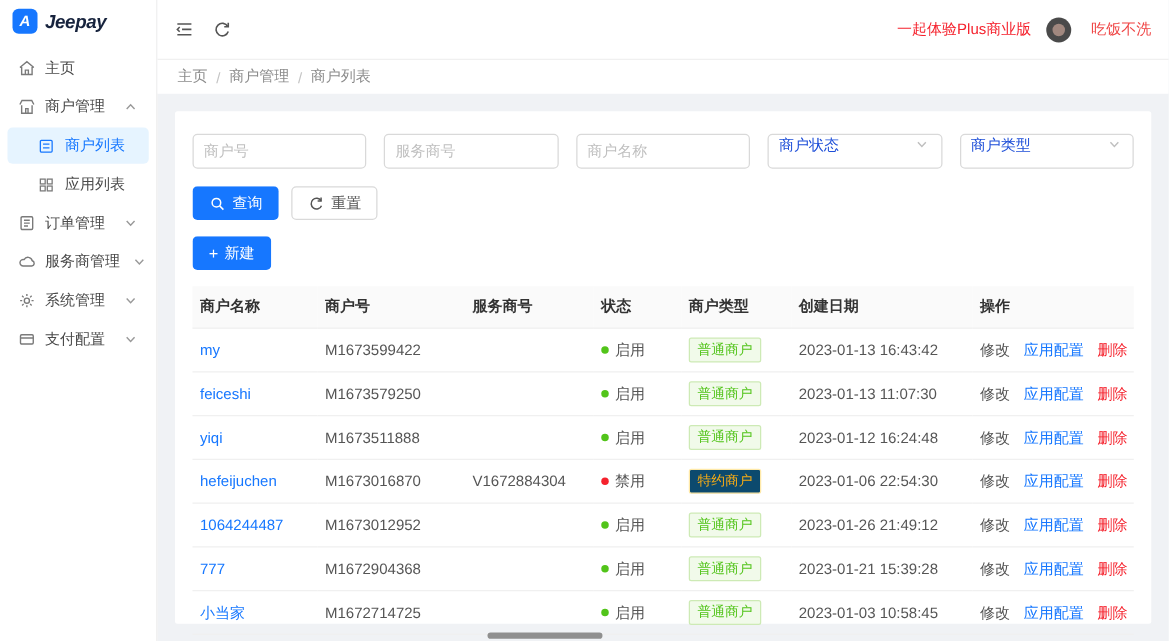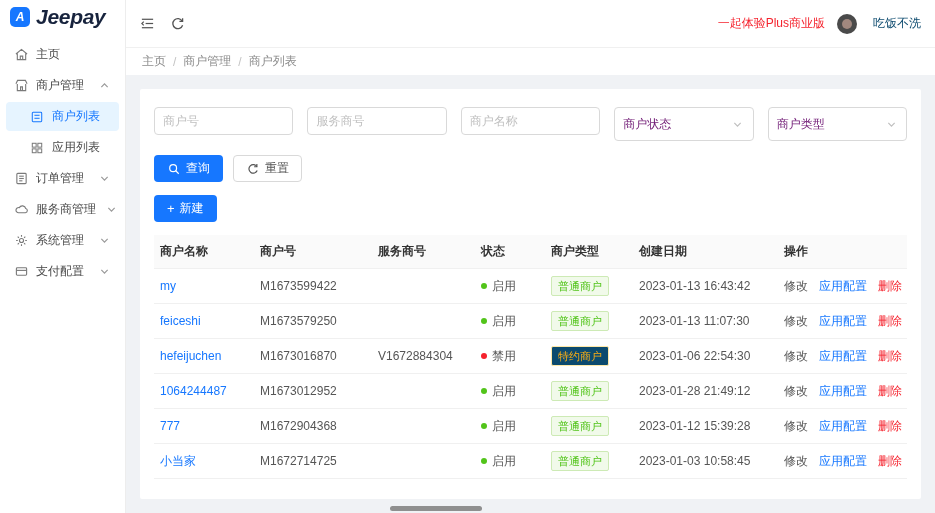--- a/index.html
+++ b/index.html
@@ -7,53 +7,53 @@
   }
   *{margin:0;padding:0;box-sizing:border-box;}
   html,body{width:935px;height:513px;overflow:hidden;}
   body{font-family:"Liberation Sans","DejaVu Sans",sans-serif;font-size:12px;color:#333;background:#f0f2f5;position:relative;}
   .app{display:flex;width:100%;height:100%;}
 
   
   .sidebar{width:126px;background:#fff;border-right:1px solid #ededed;flex-shrink:0;display:flex;flex-direction:column;}
   .logo-row{height:34px;display:flex;align-items:center;gap:6px;padding:0 10px;cursor:pointer;}
   .logo-mark{width:20px;height:20px;border-radius:5px;background:var(--primary);color:#fff;display:flex;align-items:center;justify-content:center;font-weight:bold;font-size:12px;font-style:italic;flex-shrink:0;}
-  .logo-text{font-weight:bold;font-size:21px;font-style:italic;color:#17233d;letter-spacing:-.3px;}
+  .logo-text{font-weight:bold;font-size:15px;font-style:italic;color:#17233d;letter-spacing:-.3px;}
   .menu{padding:6px 6px;display:flex;flex-direction:column;gap:2px;}
   .menu-item{height:29px;display:flex;align-items:center;gap:8px;padding:0 8px;border-radius:4px;color:#4a4a4a;cursor:pointer;white-space:nowrap;}
   .menu-item .chev{margin-left:auto;color:#999;}
   .menu-item.sub{padding-left:24px;}
   .menu-item.active{background:#e6f4ff;color:var(--primary);}
   .menu-item.active .icon{color:var(--primary);}
   .icon{display:inline-flex;width:14px;height:14px;align-items:center;justify-content:center;color:#7a7a7a;flex-shrink:0;}
   .menu-item.active .icon{color:var(--primary);}
   svg{display:block;}
 
   
   .main{flex:1;display:flex;flex-direction:column;min-width:0;}
   .topbar{height:48px;background:#fff;display:flex;align-items:center;padding:0 14px;gap:16px;border-bottom:1px solid #f0f0f0;}
   .icon-btn{cursor:pointer;color:#555;display:inline-flex;}
   .spacer{flex:1;}
   .promo{color:var(--danger);cursor:pointer;text-decoration:none;}
   .avatar{width:20px;height:20px;border-radius:50%;background:#4a4a4a;position:relative;overflow:hidden;cursor:pointer;flex-shrink:0;margin-left:-4px;}
   .avatar::after{content:"";position:absolute;left:5px;top:5px;width:10px;height:10px;border-radius:50%;background:#a1887f;}
-  .username{color:#0c4a6e;cursor:pointer;}
+  .username{color:#ef4444;cursor:pointer;}
   .breadcrumb{height:27px;background:#fff;display:flex;align-items:center;gap:7px;padding:0 16px;color:#8c8c8c;}
   .breadcrumb .sep{color:#c4c4c4;}
   .bc-item{cursor:pointer;}
   .bc-item.current{cursor:default;}
 
   .content{flex:1;padding:14px;overflow:hidden;}
   .card{background:#fff;border-radius:2px;padding:14px 14px 0;height:100%;}
 
   
   .filter-row{display:flex;gap:14px;margin:4px 0 14px;}
   .f-input{flex:1;min-width:0;height:28px;border:1px solid #d9d9d9;border-radius:4px;padding:0 8px;font-size:12px;color:#333;background:#fff;outline:none;font-family:inherit;}
   .f-input::placeholder{color:#bfbfbf;}
-  .f-select{flex:1;min-width:0;height:28px;border:1px solid #d9d9d9;border-radius:4px;padding:16px 8px;display:flex;align-items:center;justify-content:space-between;color:#701a75;background:#fff;cursor:pointer;}
+  .f-select{flex:1;min-width:0;height:28px;border:1px solid #d9d9d9;border-radius:4px;padding:0 8px;display:flex;justify-content:space-between;color:#1d4ed8;background:#fff;cursor:pointer;}
   .btn-row{display:flex;gap:10px;margin-bottom:13px;}
   .btn{height:27px;padding:0 12px;border-radius:4px;display:inline-flex;align-items:center;gap:5px;cursor:pointer;border:1px solid transparent;font-size:12px;font-family:inherit;background:#fff;}
   .btn.primary{background:var(--primary);color:#fff;justify-content:flex-end;}
   .btn.default{border-color:#d9d9d9;color:#555;}
   .plus{font-size:13px;line-height:1;}
 
   
   table{width:100%;border-collapse:collapse;table-layout:fixed;margin-top:2px;}
   th{text-align:left;background:#fafafa;color:#333;font-weight:600;padding:8px 6px;border-bottom:1px solid #f0f0f0;font-size:12px;white-space:nowrap;}
   td{padding:7px 6px;border-bottom:1px solid #f0f0f0;color:#555;font-size:12px;white-space:nowrap;overflow:hidden;}
@@ -322,56 +322,71 @@
                 <td>2023-01-13 11:07:30</td>
                 <td>
                   <div class="ops">
                     <a href="#" class="op-edit">修改</a>
                     <a href="#" class="op-config">应用配置</a>
                     <a href="#" class="op-del">删除</a>
                   </div>
                 </td>
               </tr>
               <tr>
+                <td><a href="#" class="name-link">yiqi</a></td>
+                <td>M1673511888</td>
+                <td></td>
+                <td><span class="dot enabled"></span>启用</td>
+                <td><span class="badge normal">普通商户</span></td>
+                <td>2023-01-12 16:24:48</td>
+                <td>
+                  <div class="ops">
+                    <a href="#" class="op-edit">修改</a>
+                    <a href="#" class="op-config">应用配置</a>
+                    <a href="#" class="op-del">删除</a>
+                  </div>
+                </td>
+              </tr>
+              <tr>
                 <td><a href="#" class="name-link">hefeijuchen</a></td>
                 <td>M1673016870</td>
                 <td>V1672884304</td>
                 <td><span class="dot disabled"></span>禁用</td>
                 <td><span class="badge special">特约商户</span></td>
                 <td>2023-01-06 22:54:30</td>
                 <td>
                   <div class="ops">
                     <a href="#" class="op-edit">修改</a>
                     <a href="#" class="op-config">应用配置</a>
                     <a href="#" class="op-del">删除</a>
                   </div>
                 </td>
               </tr>
               <tr>
                 <td><a href="#" class="name-link">1064244487</a></td>
                 <td>M1673012952</td>
                 <td></td>
                 <td><span class="dot enabled"></span>启用</td>
                 <td><span class="badge normal">普通商户</span></td>
-                <td>2023-01-28 21:49:12</td>
+                <td>2023-01-26 21:49:12</td>
                 <td>
                   <div class="ops">
                     <a href="#" class="op-edit">修改</a>
                     <a href="#" class="op-config">应用配置</a>
                     <a href="#" class="op-del">删除</a>
                   </div>
                 </td>
               </tr>
               <tr>
                 <td><a href="#" class="name-link">777</a></td>
                 <td>M1672904368</td>
                 <td></td>
                 <td><span class="dot enabled"></span>启用</td>
                 <td><span class="badge normal">普通商户</span></td>
-                <td>2023-01-12 15:39:28</td>
+                <td>2023-01-21 15:39:28</td>
                 <td>
                   <div class="ops">
                     <a href="#" class="op-edit">修改</a>
                     <a href="#" class="op-config">应用配置</a>
                     <a href="#" class="op-del">删除</a>
                   </div>
                 </td>
               </tr>
               <tr>
                 <td><a href="#" class="name-link">小当家</a></td>

